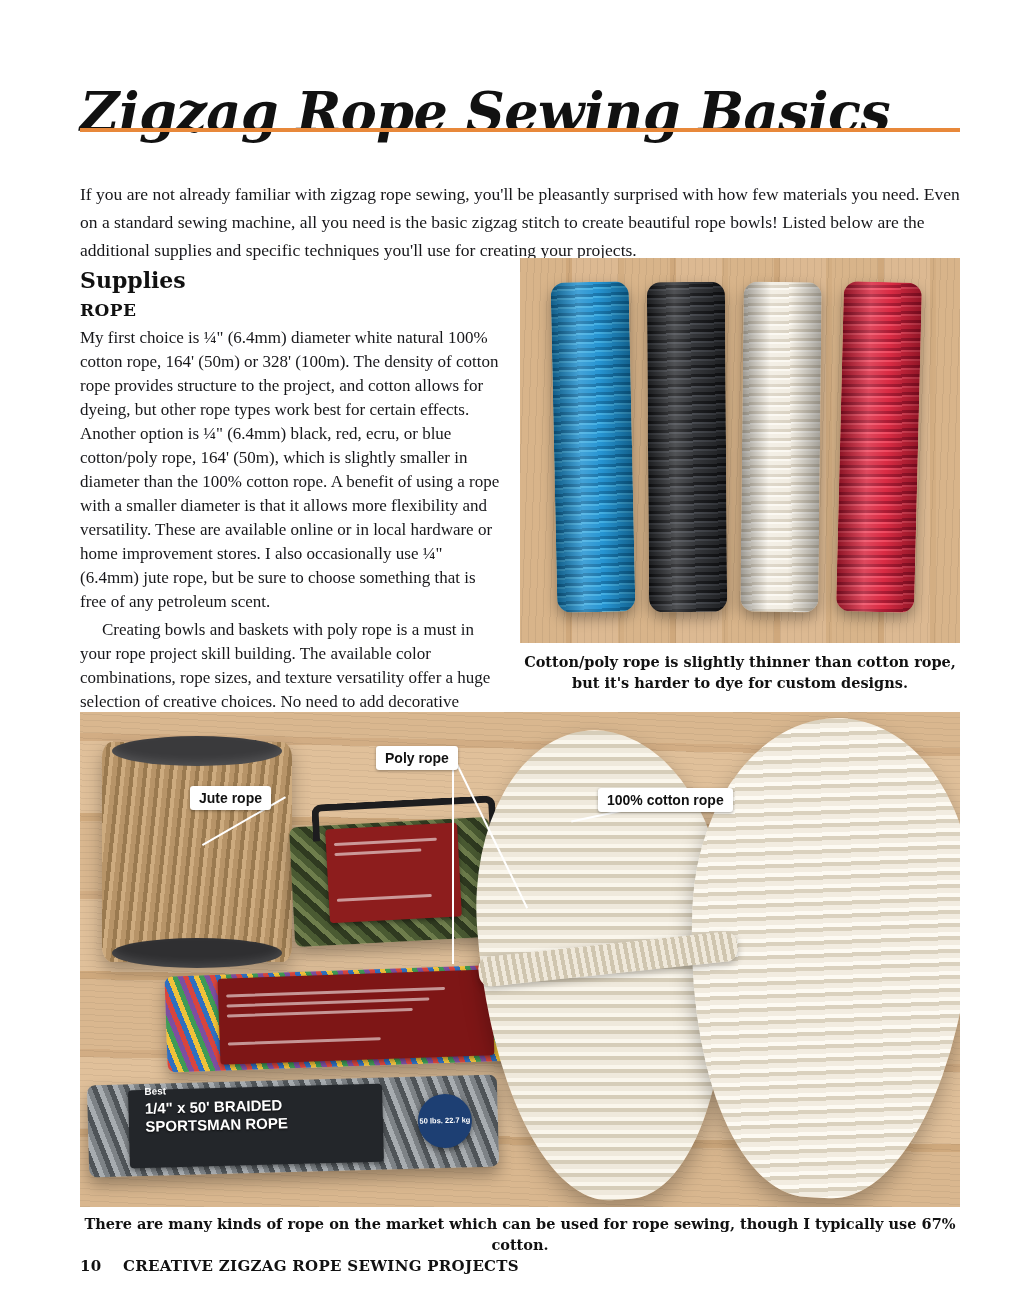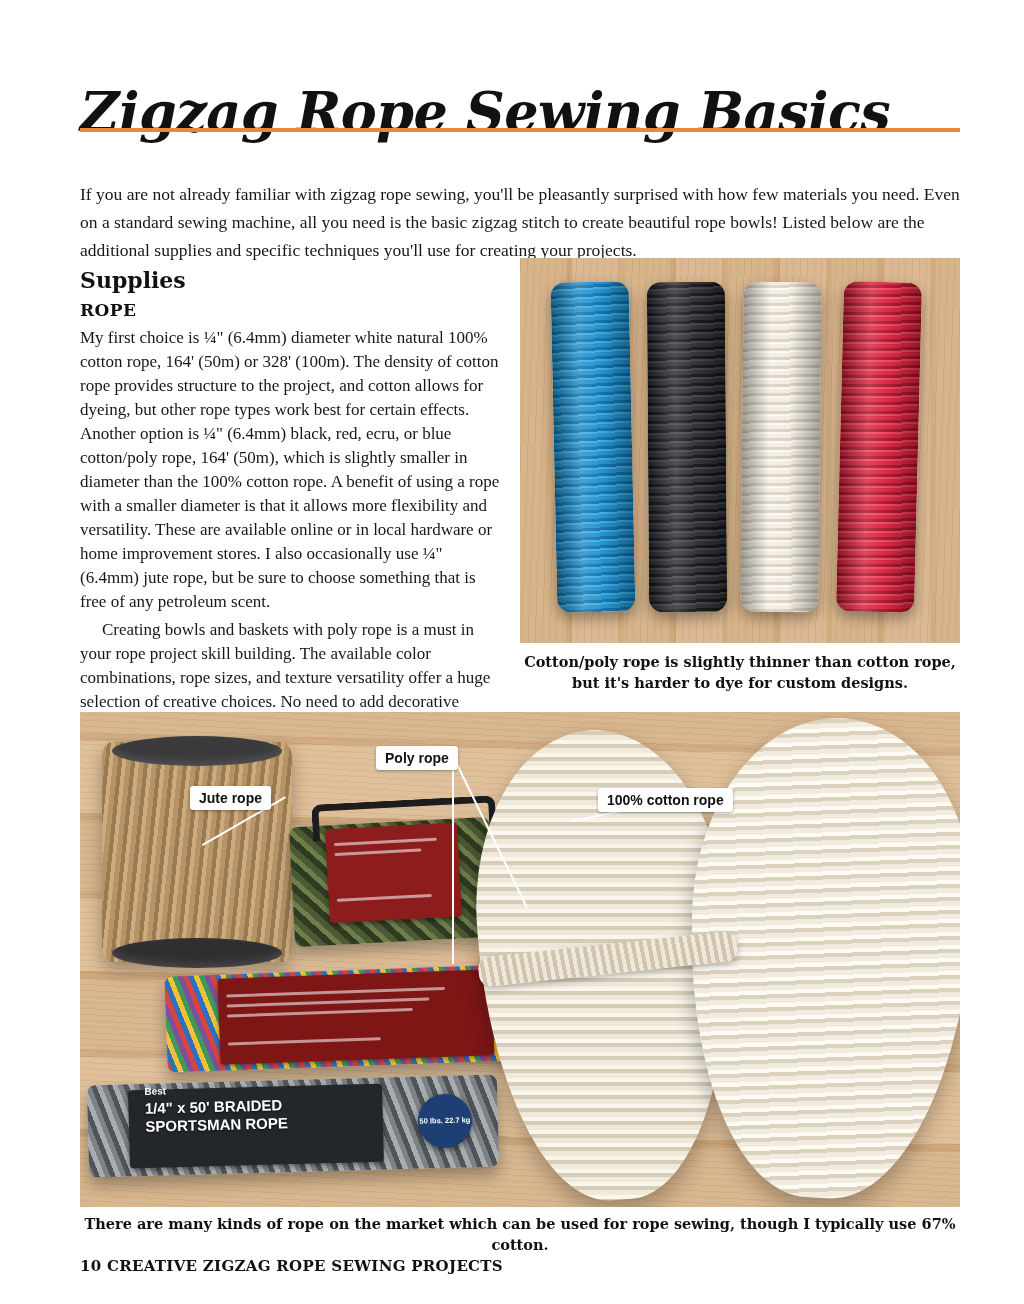--- a/index.html
+++ b/index.html
@@ -412,21 +412,21 @@
   .footer {
     position: absolute;
     left: 72px;
     top: 1257px;
     font-family: "DejaVu Serif", serif;
     font-weight: 700;
     font-size: 15px;
     letter-spacing: 0.3px;
     color: #111111;
   }
-  .footer .pg { }
+  .footer .pg { margin-right: 16px; }
 </style>
 </head>
 <body>
 
 <div class="page">
 
   <h1 class="title">Zigzag Rope Sewing Basics</h1>
   <div class="title-rule"></div>
 
   <p class="intro">If you are not already familiar with zigzag rope sewing, you'll be pleasantly surprised with how few materials you need. Even on a standard sewing machine, all you need is the basic zigzag stitch to create beautiful rope bowls! Listed below are the additional supplies and specific techniques you'll use for creating your projects.</p>

